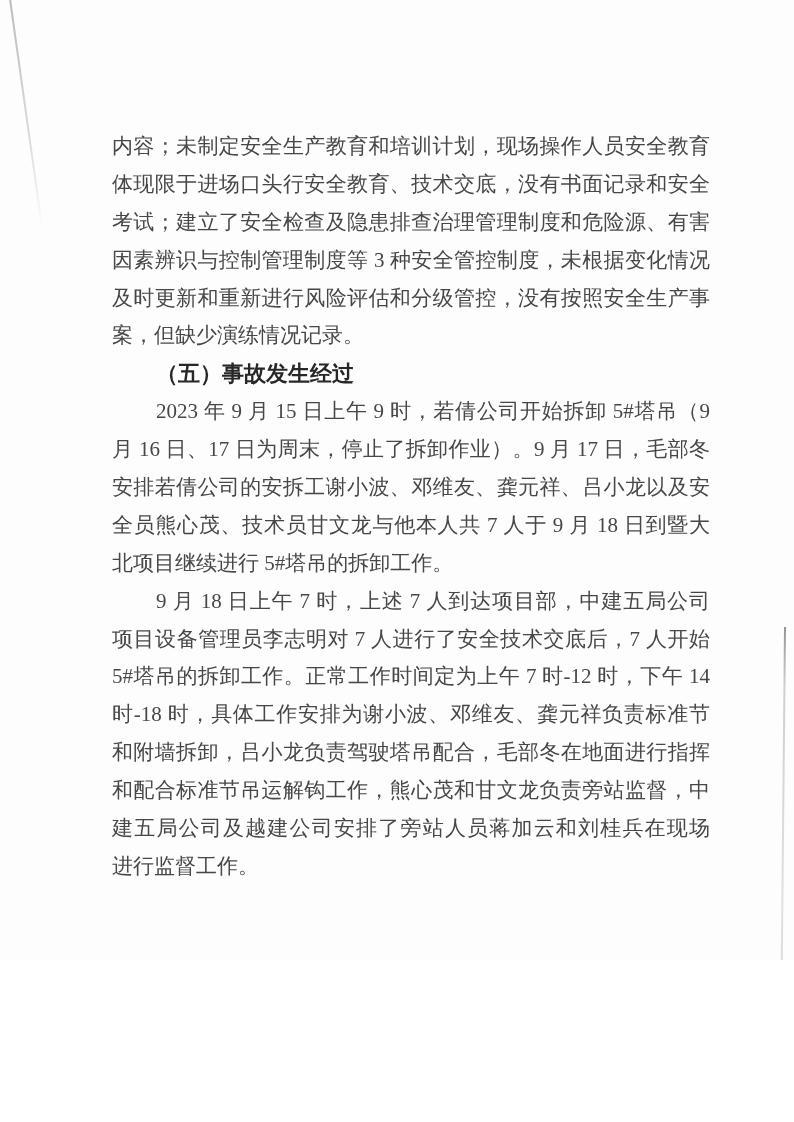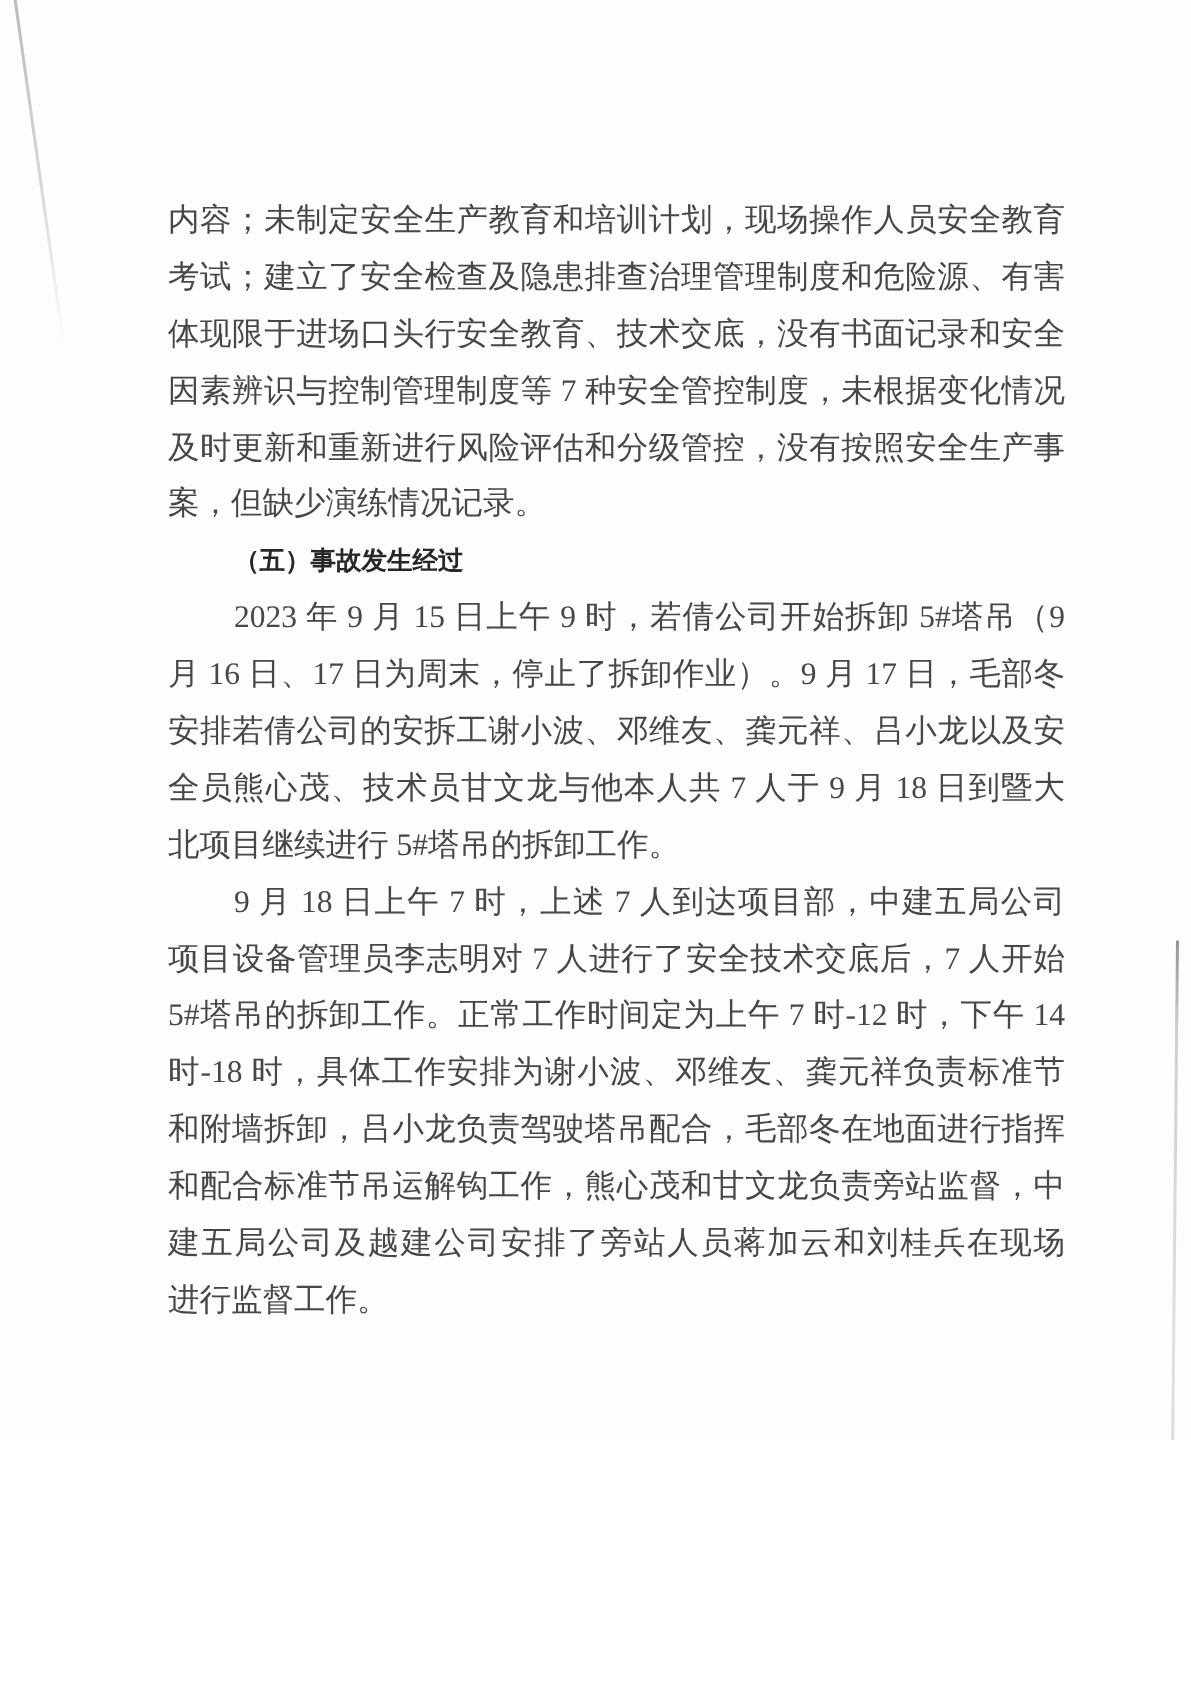--- a/index.html
+++ b/index.html
@@ -34,21 +34,21 @@
   .line.para-end {
     text-align-last: left;
   }
   .line.indent {
     text-indent: 44px;
   }
   .line.heading {
     font-weight: 700;
     color: #272727;
     text-align-last: left;
-    font-size: 17px;
+    font-size: 22px;
   }
   .footer {
     position: absolute;
     top: 1064px;
     left: 0;
     width: 100%;
     text-align: center;
     font-size: 14px;
     color: #14532d;
     letter-spacing: 1px;
@@ -98,23 +98,23 @@
 
 <div class="page">
 
   <div class="artifact-topleft"></div>
   <div class="artifact-bottom-smudge"></div>
   <div class="artifact-bottom"></div>
   <div class="artifact-right"></div>
 
   <div class="text-block">
     <div class="line">内容；未制定安全生产教育和培训计划，现场操作人员安全教育</div>
+    <div class="line">体现限于进场口头行安全教育、技术交底，没有书面记录和安全</div>
     <div class="line">考试；建立了安全检查及隐患排查治理管理制度和危险源、有害</div>
-    <div class="line">体现限于进场口头行安全教育、技术交底，没有书面记录和安全</div>
-    <div class="line">因素辨识与控制管理制度等 7 种安全管控制度，未根据变化情况</div>
+    <div class="line">因素辨识与控制管理制度等 3 种安全管控制度，未根据变化情况</div>
     <div class="line">及时更新和重新进行风险评估和分级管控，没有按照安全生产事</div>
     <div class="line para-end">案，但缺少演练情况记录。</div>
 
     <div class="line heading indent">（五）事故发生经过</div>
 
     <div class="line indent">2023 年 9 月 15 日上午 9 时，若倩公司开始拆卸 5#塔吊（9</div>
     <div class="line">月 16 日、17 日为周末，停止了拆卸作业）。9 月 17 日，毛部冬</div>
     <div class="line">安排若倩公司的安拆工谢小波、邓维友、龚元祥、吕小龙以及安</div>
     <div class="line">全员熊心茂、技术员甘文龙与他本人共 7 人于 9 月 18 日到暨大</div>
     <div class="line para-end">北项目继续进行 5#塔吊的拆卸工作。</div>

